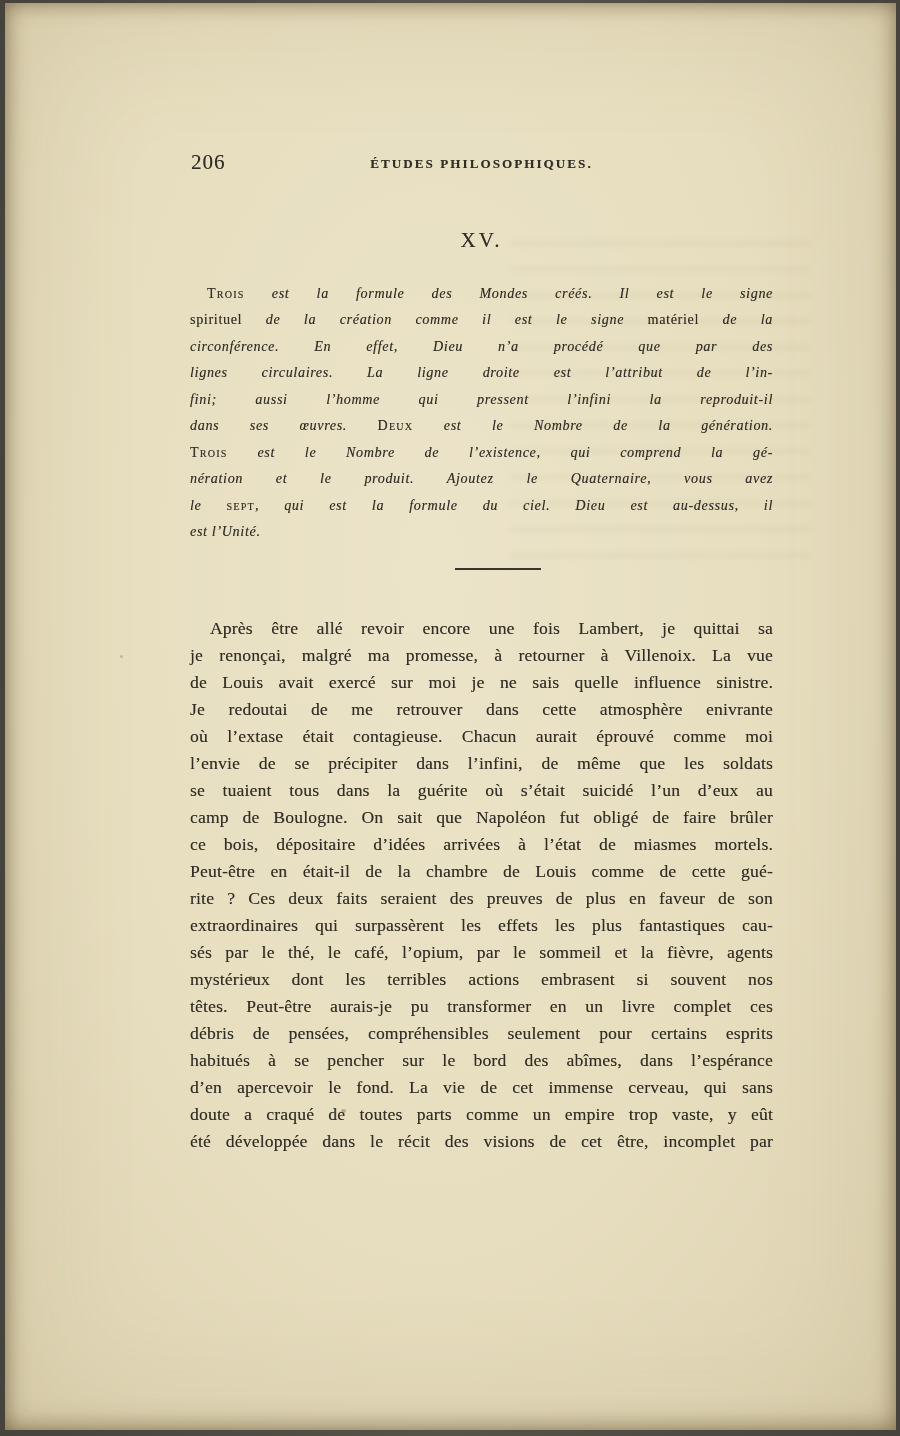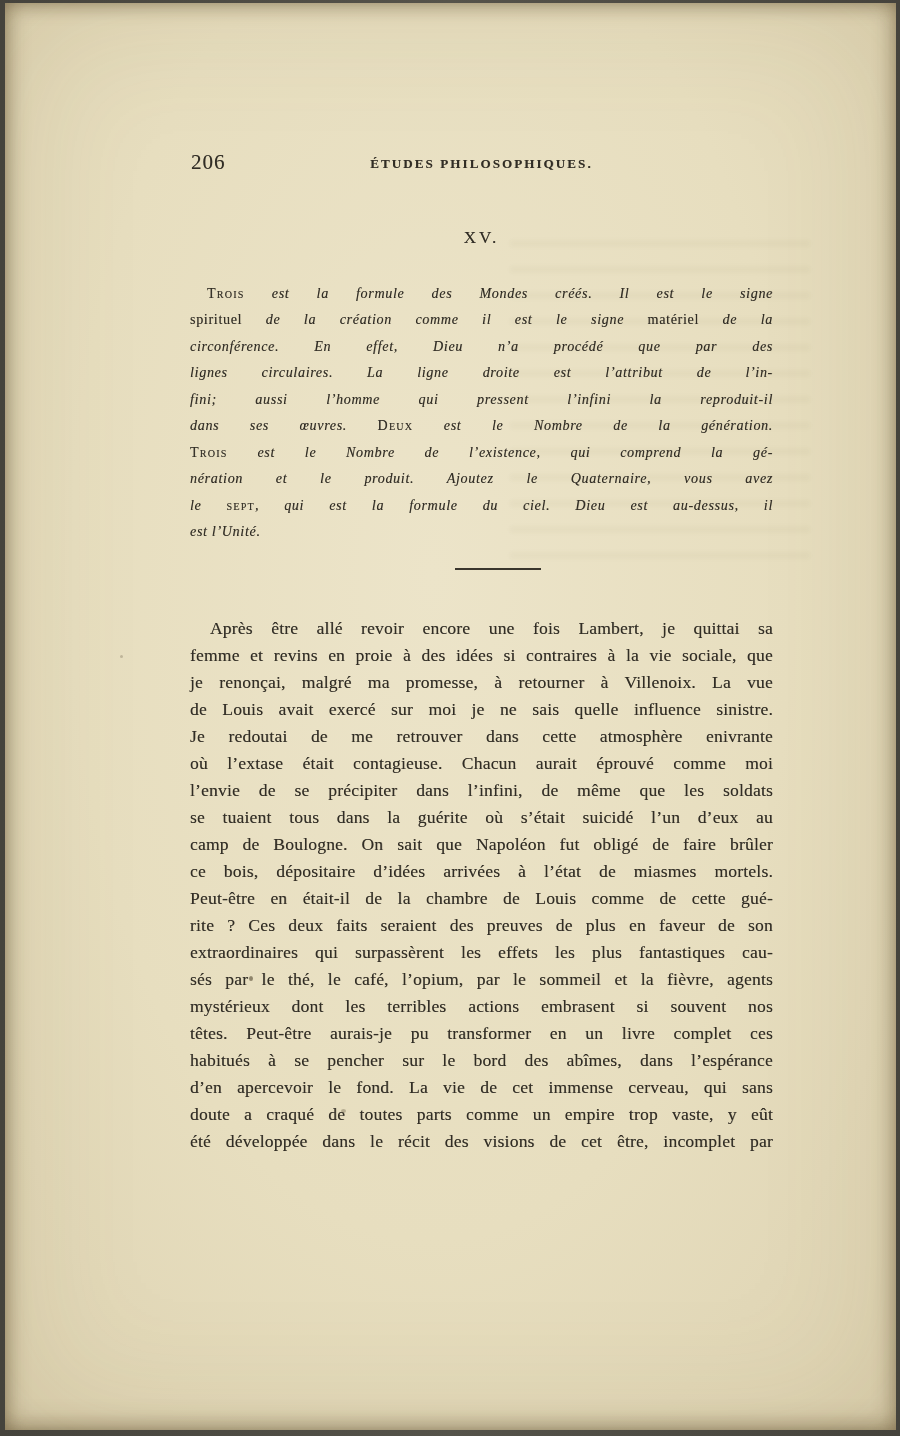--- a/index.html
+++ b/index.html
@@ -54,21 +54,21 @@
     text-align: center;
     font-size: 13px;
     font-weight: 700;
     letter-spacing: 2.1px;
   }
   .section-heading {
     position: absolute;
     top: 228px; left: 190px;
     width: 583px;
     text-align: center;
-    font-size: 17px;
+    font-size: 21px;
     letter-spacing: 3px;
   }
   .epigraph {
     position: absolute;
     top: 281px; left: 190px;
     width: 583px;
     font-size: 14px;
     line-height: 26.45px;
     font-style: italic;
     letter-spacing: 0.05em;
@@ -136,35 +136,35 @@
       <div class="line"><span class="sc">Trois</span><span class="it"> est le Nombre de l’existence, qui comprend la gé-</span></div>
       <div class="line"><span class="it">nération et le produit. Ajoutez le Quaternaire, vous avez</span></div>
       <div class="line"><span class="it">le </span><span class="sc">sept</span><span class="it">, qui est la formule du ciel. Dieu est au-dessus, il</span></div>
       <div class="line"><span class="it">est l’Unité.</span></div>
     </div>
 
   <div class="separator"></div>
 
   <div class="body-text ink">
       <div class="line">Après être allé revoir encore une fois Lambert, je quittai sa</div>
-      <div class="line">femme et revins en proie à des idées si contraires à la vie sociale, que</div>
       <div class="line">je renonçai, malgré ma promesse, à retourner à Villenoix. La vue</div>
       <div class="line">de Louis avait exercé sur moi je ne sais quelle influence sinistre.</div>
       <div class="line">Je redoutai de me retrouver dans cette atmosphère enivrante</div>
       <div class="line">où l’extase était contagieuse. Chacun aurait éprouvé comme moi</div>
       <div class="line">l’envie de se précipiter dans l’infini, de même que les soldats</div>
       <div class="line">se tuaient tous dans la guérite où s’était suicidé l’un d’eux au</div>
       <div class="line">camp de Boulogne. On sait que Napoléon fut obligé de faire brûler</div>
       <div class="line">ce bois, dépositaire d’idées arrivées à l’état de miasmes mortels.</div>
       <div class="line">Peut-être en était-il de la chambre de Louis comme de cette gué-</div>
       <div class="line">rite ? Ces deux faits seraient des preuves de plus en faveur de son</div>
       <div class="line">extraordinaires qui surpassèrent les effets les plus fantastiques cau-</div>
       <div class="line">sés par le thé, le café, l’opium, par le sommeil et la fièvre, agents</div>
       <div class="line">mystérieux dont les terribles actions embrasent si souvent nos</div>
       <div class="line">têtes. Peut-être aurais-je pu transformer en un livre complet ces</div>
+      <div class="line">débris de pensées, compréhensibles seulement pour certains esprits</div>
       <div class="line">habitués à se pencher sur le bord des abîmes, dans l’espérance</div>
       <div class="line">d’en apercevoir le fond. La vie de cet immense cerveau, qui sans</div>
       <div class="line">doute a craqué de toutes parts comme un empire trop vaste, y eût</div>
       <div class="line">été développée dans le récit des visions de cet être, incomplet par</div>
     </div>
 
   <div class="speck s1"></div>
   <div class="speck s2"></div>
   <div class="speck s3"></div>
 </div>

